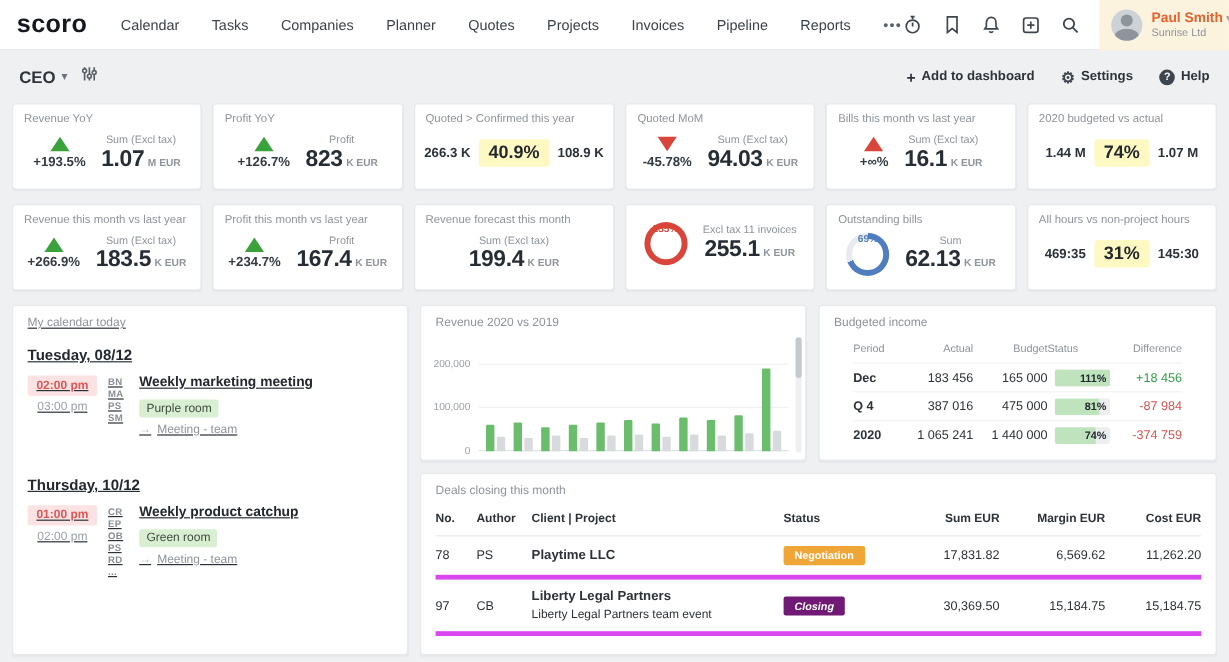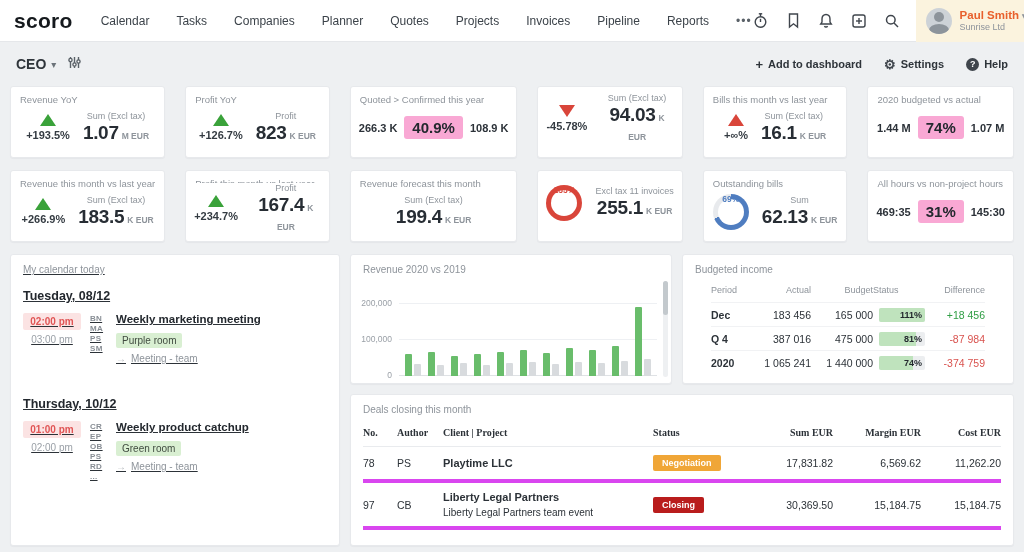--- a/index.html
+++ b/index.html
@@ -29,38 +29,38 @@
   .dash-caret { font-size:10px; color:#6c737a; margin:0 12px 0 5px; }
   .toolbar-right { margin-left:auto; display:flex; gap:22px; align-items:center;
     font-size:11px; font-weight:bold; color:#2e343a; }
   .tb-item { display:flex; align-items:center; gap:5px; cursor:pointer; }
   .plus-glyph { font-size:13px; font-weight:bold; }
   .gear-glyph { font-size:13px; color:#3f454c; }
   .help-circle { width:13px; height:13px; border-radius:50%; background:#3f454c; color:#fff;
     font-size:9px; font-weight:bold; display:flex; align-items:center; justify-content:center; }
 
   
-  .cards { display:grid; grid-template-columns:repeat(6,1fr); gap:12px 20px; margin:4px 10px 12px; }
+  .cards { display:grid; grid-template-columns:repeat(6,1fr); gap:12px 9px; margin:4px 10px 12px; }
   .card { background:#fff; border:1px solid #e7e9ec; border-radius:3px; height:72px;
     box-shadow:0 1px 1px rgba(20,30,40,.04); display:flex; flex-direction:column; }
   .card-title { font-size:9.5px; color:#8e949b; padding:7px 9px 0; white-space:nowrap;
     overflow:hidden; text-overflow:ellipsis; }
   .card-body { flex:1; display:flex; align-items:center; justify-content:center; gap:13px; padding:0 8px 7px; }
   .tri { width:0; height:0; margin:0 auto; }
   .tri.up { border-left:8px solid transparent; border-right:8px solid transparent; border-bottom:12px solid #3aa23a; }
   .tri.down { border-left:8px solid transparent; border-right:8px solid transparent; border-top:12px solid #d9453a; }
   .tri.red.up { border-bottom-color:#d9453a; }
   .delta-val { font-size:11px; font-weight:bold; color:#343b42; margin-top:3px; text-align:center; }
   .val-col { text-align:center; }
   .val-label { font-size:9px; color:#8e949b; margin-bottom:1px; white-space:nowrap; }
   .big-val { font-size:19px; font-weight:bold; color:#272d34; letter-spacing:-.3px; }
   .unit { font-size:8.5px; color:#8e949b; font-weight:bold; margin-left:3px; }
   .card-body.ratio { gap:7px; }
   .small-val { font-size:11px; font-weight:bold; color:#2c3239; white-space:nowrap; }
-  .pct-chip { font-size:15px; font-weight:bold; color:#23282e; background:#f9a8d4; border-radius:3px; padding:3px 8px; }
+  .pct-chip { font-size:15px; font-weight:bold; color:#23282e; background:#fef9c3; border-radius:3px; padding:3px 8px; }
   .donut { width:36px; height:36px; border-radius:50%; position:relative; flex:none;
     display:flex; align-items:flex-start; justify-content:center; }
   .donut::before { content:""; position:absolute; inset:0; border-radius:50%;
     background:conic-gradient(var(--ring) calc(var(--p)*1%), #e8eaed 0); }
   .donut::after { content:""; position:absolute; inset:5px; border-radius:50%; background:#fff; }
   .donut-pct { position:relative; z-index:1; font-size:8.5px; font-weight:bold; }
   .donut.red { --ring:#d9453a; } .donut.red .donut-pct { color:#d9453a; }
   .donut.blue { --ring:#4f7dc0; } .donut.blue .donut-pct { color:#4f7dc0; }
 
   
@@ -109,21 +109,21 @@
   .status-pill { position:relative; width:46px; height:14px; background:#eceef0; border-radius:2px;
     overflow:hidden; margin-left:6px; }
   .status-fill { position:absolute; left:0; top:0; bottom:0; background:#bfe3bd; }
   .status-text { position:absolute; right:3px; top:0; font-size:9px; font-weight:bold; color:#23282e;
     line-height:14px; z-index:1; }
   .diff.green { color:#2f9e44; } .diff.red { color:#d9534f; }
 
   .deals-panel { flex:1; }
   .deals-table { padding:0 12px; }
   .dhead, .drow { display:grid; grid-template-columns:34px 46px 1fr 96px 84px 88px 80px; align-items:center; }
-  .dhead { border-bottom:1px solid #e9ebee;font-family:Liberation Serif, serif; }
+  .dhead { border-bottom:1px solid #e9ebee; }
   .dhead .dcell { font-size:10px; font-weight:bold; color:#2c3238; padding:7px 0 8px; }
   .dcell.num, .dhead .dcell.num { text-align:right; }
   .drow { border-bottom:4px solid #d946ef; padding:8px 0; font-size:10.5px; color:#2c3238; cursor:pointer; }
   .deal-client { font-weight:bold; font-size:11px; }
   .deal-project { font-size:10px; color:#2c3238; margin-top:4px; }
   .deal-badge { display:inline-block; color:#fff; font-size:9px; font-weight:bold;
     padding:3px 9px; border-radius:2px; }
 </style>
 </head>
 <body>
@@ -243,20 +243,21 @@
     </div>
     <div class="card">
       <div class="card-title">Quoted &gt; Confirmed this year</div>
       <div class="card-body ratio">
         <span class="small-val">266.3 K</span>
         <span class="pct-chip">40.9%</span>
         <span class="small-val">108.9 K</span>
       </div>
     </div>
     <div class="card">
+      <div class="card-title">Quoted MoM</div>
       <div class="card-body">
         <div class="delta-col">
           <div class="tri down red"></div>
           <div class="delta-val">-45.78%</div>
         </div>
         <div class="val-col">
           <div class="val-label">Sum (Excl tax)</div>
           <div class="val-line"><span class="big-val">94.03</span><span class="unit">K EUR</span></div>
         </div>
       </div>
@@ -539,21 +540,21 @@
               <div class="dcell num">6,569.62</div>
               <div class="dcell num">11,262.20</div>
             </div>
             <div class="drow">
               <div class="dcell">97</div>
               <div class="dcell">CB</div>
               <div class="dcell">
                 <div class="deal-client">Liberty Legal Partners</div>
                 <div class="deal-project">Liberty Legal Partners team event</div>
               </div>
-              <div class="dcell"><span class="deal-badge" style="background: #b91c1c;">Closing</span></div>
+              <div class="dcell"><span class="deal-badge" style="background: #701a75; font-style: italic;">Closing</span></div>
               <div class="dcell num">30,369.50</div>
               <div class="dcell num">15,184.75</div>
               <div class="dcell num">15,184.75</div>
             </div>
           </div>
       </div>
     </div>
   </div>
 
 </div>

